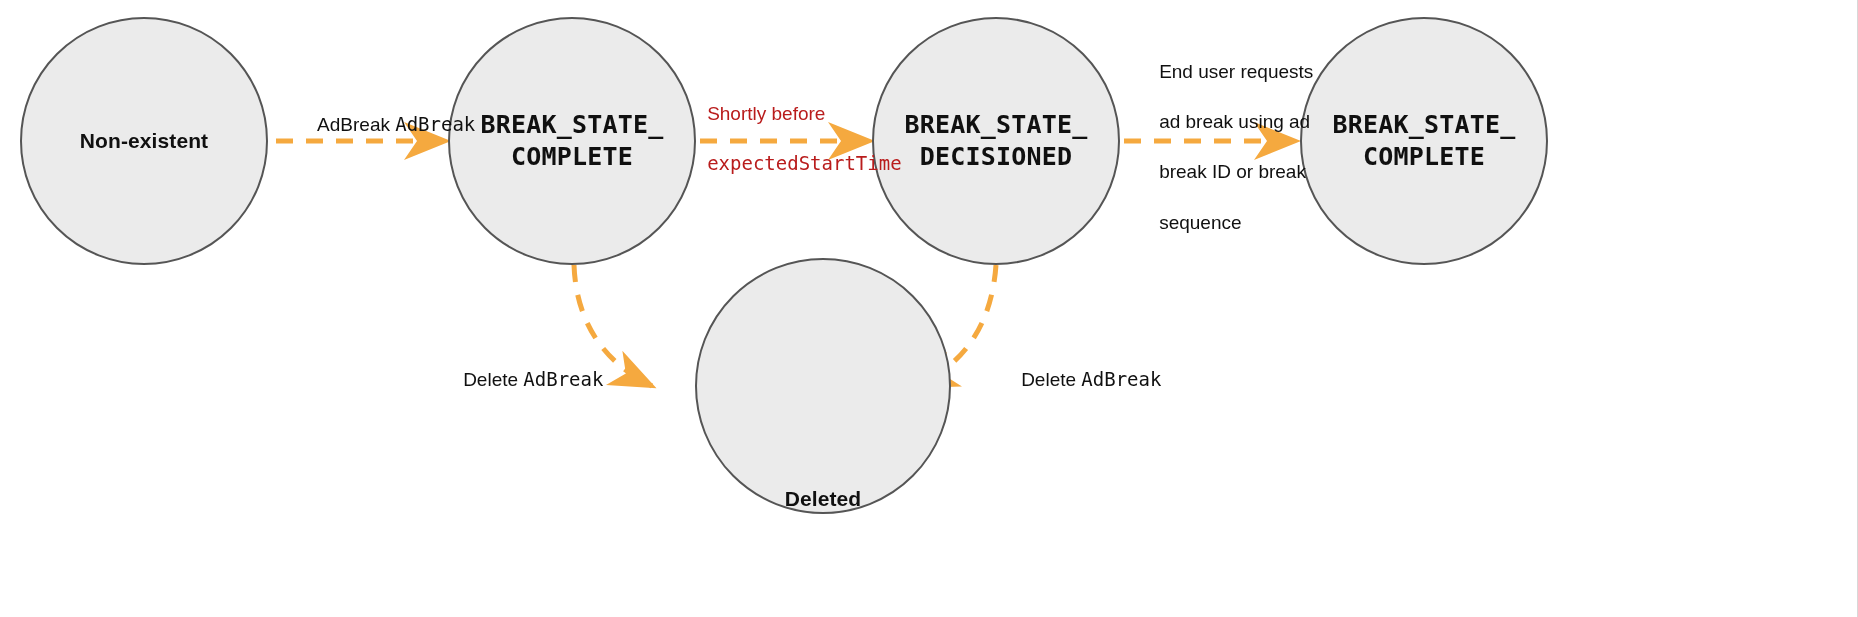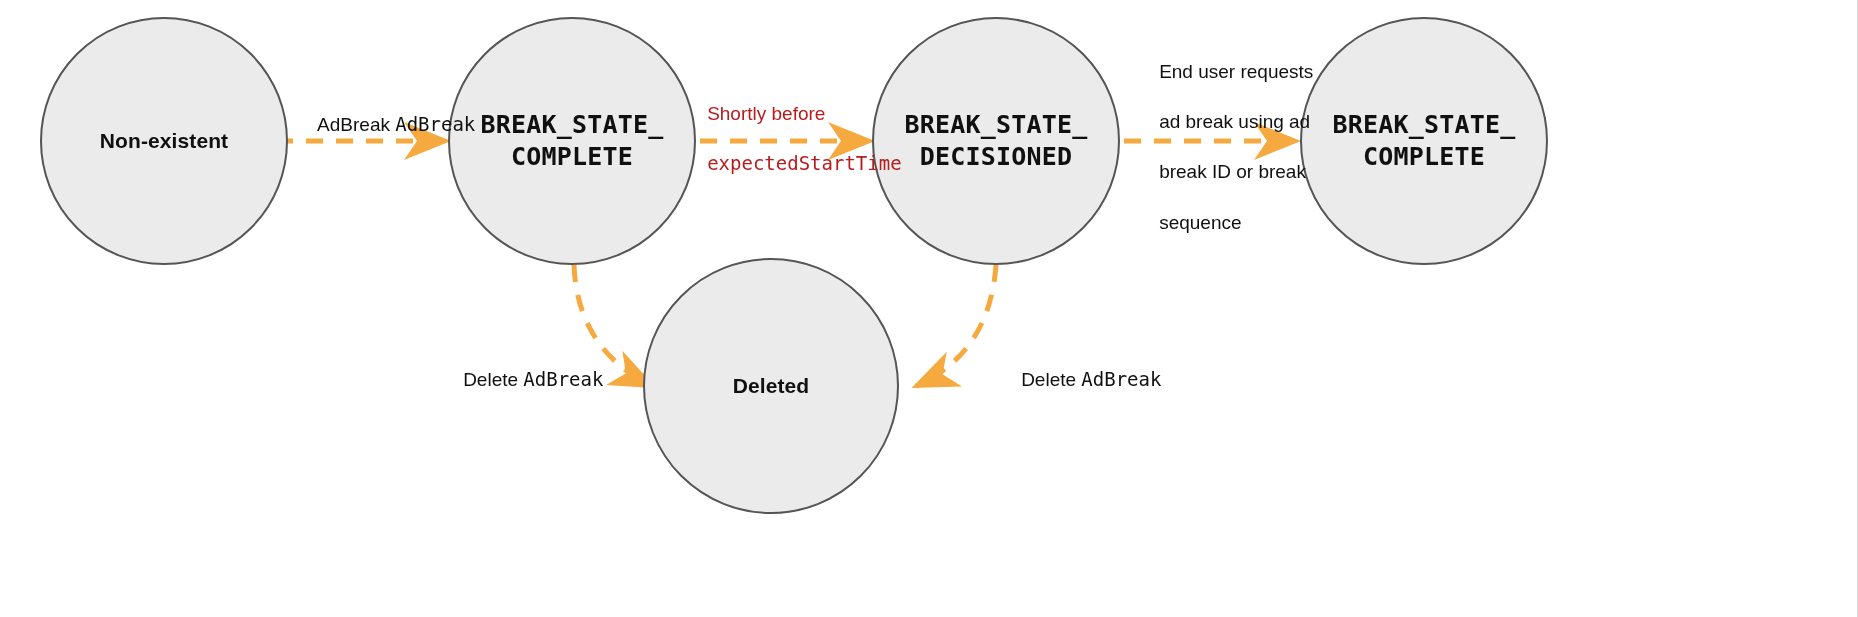--- a/index.html
+++ b/index.html
@@ -92,21 +92,21 @@
     </defs>
     <g fill="none" stroke="#f5a93f" stroke-width="5" stroke-dasharray="17 13" stroke-linecap="butt">
       <path d="M 276 141 L 446 141" marker-end="url(#arrowhead)"></path>
       <path d="M 700 141 L 870 141" marker-end="url(#arrowhead)"></path>
       <path d="M 1124 141 L 1296 141" marker-end="url(#arrowhead)"></path>
       <path d="M 574 265 C 576 320, 602 362, 652 386" marker-end="url(#arrowhead)"></path>
       <path d="M 996 265 C 992 322, 966 364, 916 386" marker-end="url(#arrowhead)"></path>
     </g>
   </svg>
 
-  <div class="node" id="n0" style="left: 40px; top: 17px; width: 248px; height: 248px; background: rgb(235, 235, 235); border-color: rgb(85, 85, 85);">
+  <div class="node" id="n0" style="left: 20px; top: 17px; width: 248px; height: 248px; background: rgb(235, 235, 235); border-color: rgb(85, 85, 85);">
     <div class="node-label label-sans">
       <span>Non-existent</span>
     </div>
   </div>
 
   <div class="node" id="n1" style="left: 448px; top: 17px; width: 248px; height: 248px; background: rgb(235, 235, 235); border-color: rgb(85, 85, 85);">
     <div class="node-label label-mono">
       <span>BREAK_STATE_</span><br>
       <span>COMPLETE</span>
     </div>
@@ -119,21 +119,21 @@
     </div>
   </div>
 
   <div class="node" id="n3" style="left: 1300px; top: 17px; width: 248px; height: 248px; background: rgb(235, 235, 235); border-color: rgb(85, 85, 85);">
     <div class="node-label label-mono">
       <span>BREAK_STATE_</span><br>
       <span>COMPLETE</span>
     </div>
   </div>
 
-  <div class="node" id="n4" style="left: 643px; top: 258px; width: 256px; height: 256px; background: rgb(235, 235, 235); border-color: rgb(85, 85, 85);">
+  <div class="node" id="n4" style="left: 695px; top: 258px; width: 256px; height: 256px; background: rgb(235, 235, 235); border-color: rgb(85, 85, 85); align-items: flex-end;">
     <div class="node-label label-sans">
       <span>Deleted</span>
     </div>
   </div>
 
   <div class="edge-label" id="el0" style="left: 297px; top: 87px; color: rgb(16, 16, 16);">
     <span class="s">AdBreak </span><span class="m">AdBreak</span>
   </div>
 
   <div class="edge-label" id="el1" style="left: 686px; top: 76px; color: #b91c1c;">

